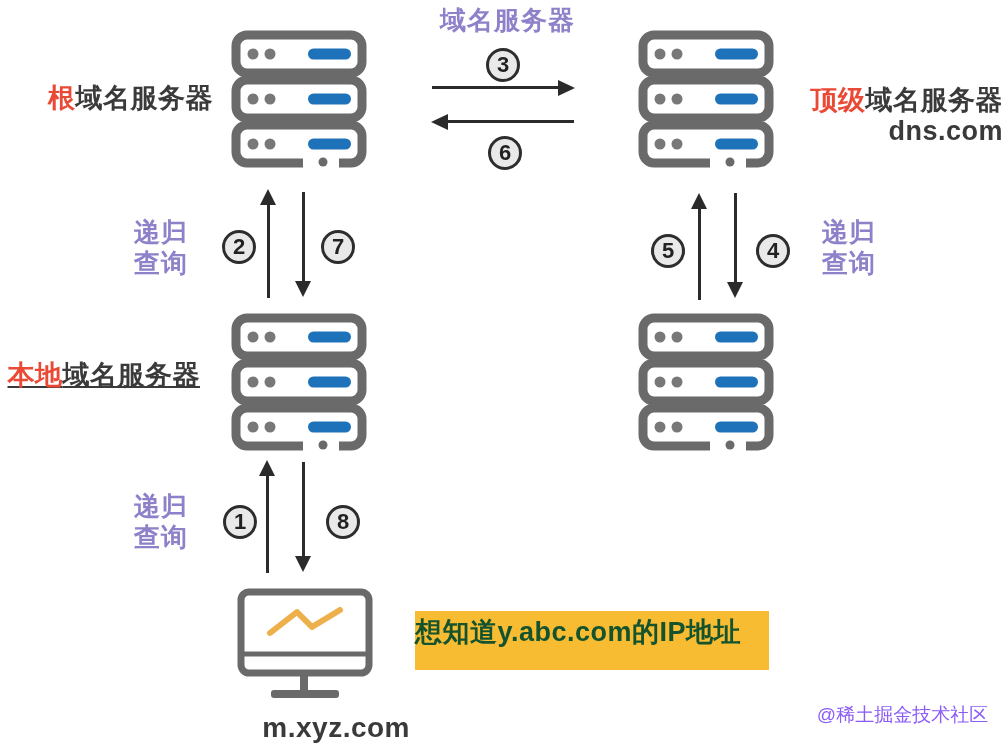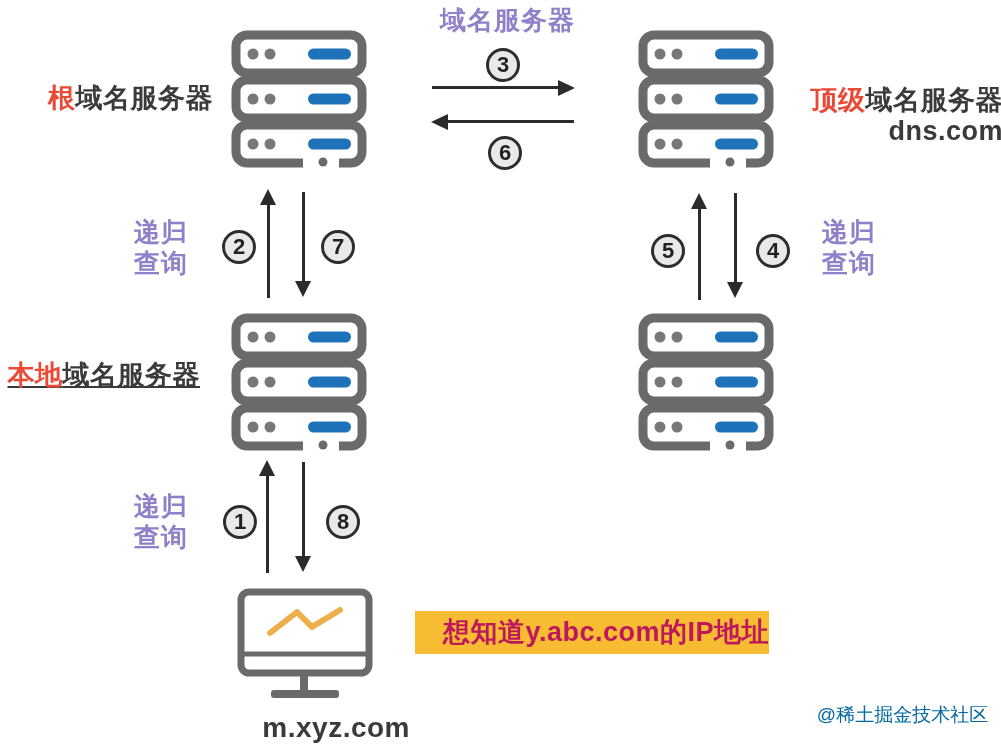--- a/index.html
+++ b/index.html
@@ -30,28 +30,28 @@
 
   .vline { position:absolute; width:3px; background:#2b2b2b; }
   .hline { position:absolute; height:3px; background:#2b2b2b; }
   .head { position:absolute; width:0; height:0; }
   .head.up    { border-left:8px solid transparent; border-right:8px solid transparent; border-bottom:16px solid #2b2b2b; }
   .head.down  { border-left:8px solid transparent; border-right:8px solid transparent; border-top:16px solid #2b2b2b; }
   .head.right { border-top:8px solid transparent; border-bottom:8px solid transparent; border-left:17px solid #2b2b2b; }
   .head.left  { border-top:8px solid transparent; border-bottom:8px solid transparent; border-right:17px solid #2b2b2b; }
 
   .note {
-    position:absolute; left:415px; top:611px; width:354px; height:43px;
-    background:#f7bc32; color:#be185d; font-size:27px; font-weight:bold;
-    text-align:right; line-height:43px; white-space:nowrap; letter-spacing:0.5px;
+    position:absolute; left:415px; top:611px; width:354px; height:59px;
+    background:#f7bc32; color:#14532d; font-size:27px; font-weight:bold;
+    text-align:left; line-height:43px; white-space:nowrap; letter-spacing:0.5px;
   }
 
   .watermark {
     position:absolute; left:810px; top:702px; width:185px;
-    color:#0369a1; font-size:19px; text-align:center; white-space:nowrap;
+    color:#8b5cf6; font-size:19px; text-align:center; white-space:nowrap;
   }
 </style>
 </head>
 <body>
 
 <div class="canvas">
 
   <svg class="icon" style="left:231px; top:30px;" width="136" height="138" viewBox="0 0 136 138">
     <g stroke="#6a6a6a" stroke-width="9" fill="#ffffff">
       <rect x="5" y="5" width="126" height="38" rx="11"></rect>

